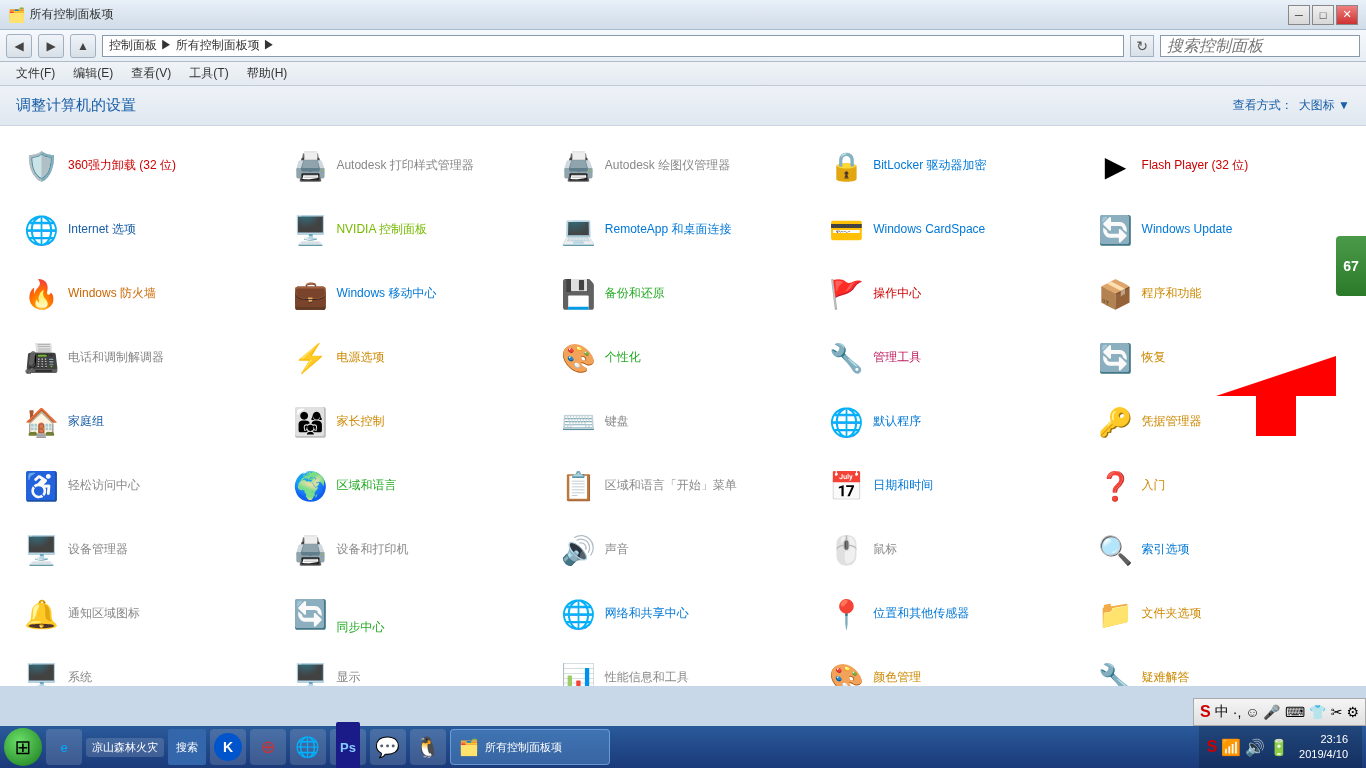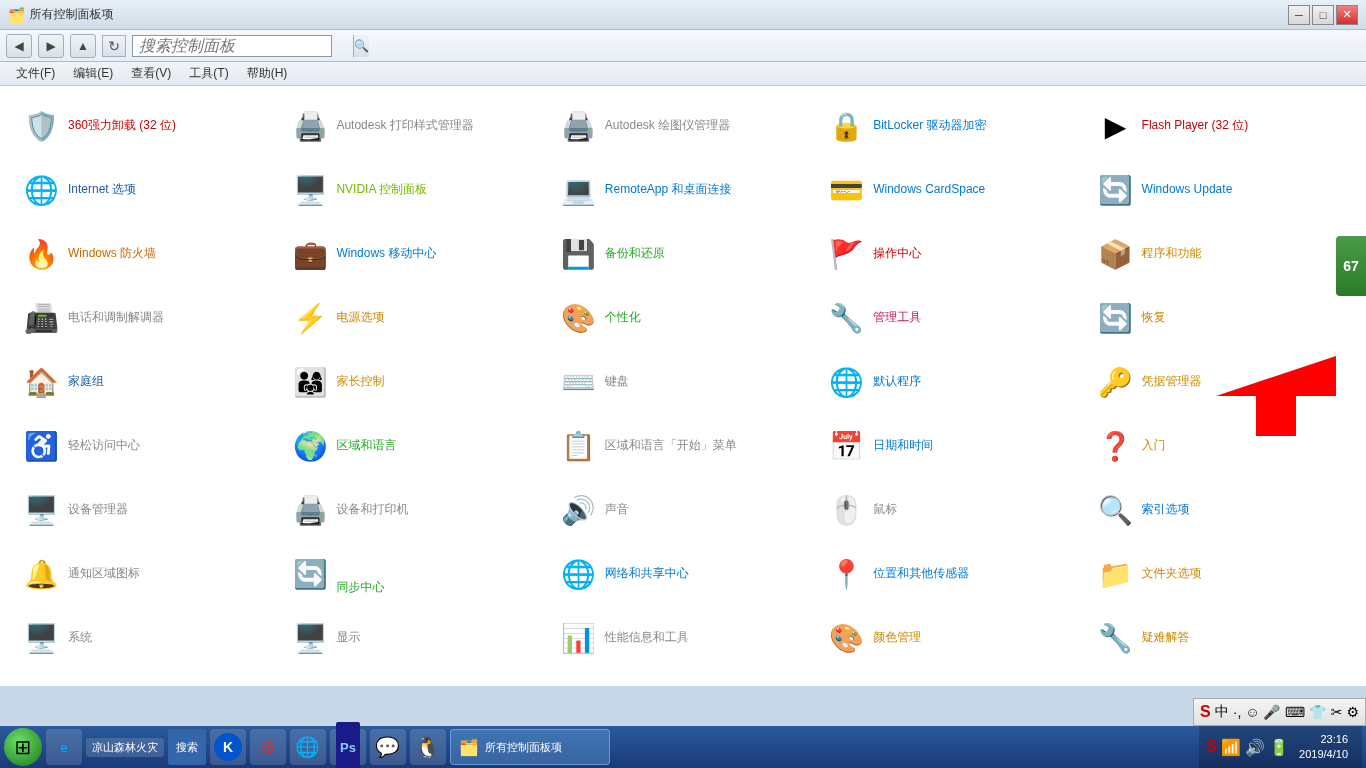--- a/index.html
+++ b/index.html
@@ -233,37 +233,45 @@
     <div class="title-btn">─</div>
     <div class="title-btn">□</div>
     <div class="title-btn close">✕</div>
   </div>
 </div>
 
 <div class="address-bar">
   <div class="nav-btn">◀</div>
   <div class="nav-btn">▶</div>
   <div class="nav-btn">▲</div>
+  <input class="address-input" type="text" value="控制面板 ▶ 所有控制面板项 ▶" readonly="" style="">
   <div class="refresh-btn" style="font-size:14px; color:#555;">↻</div>
   <div style="display:flex; align-items:center; border: 1px solid #8899aa; background:white; height:22px; width:200px;">
     <input style="border: none; outline: none; flex: 1 1 0%; padding: 2px 6px; font-size: 16px; color: rgb(136, 136, 136); background: transparent; font-style: italic;" type="text" placeholder="搜索控制面板">
     <div class="search-btn" style="border:none; border-left: 1px solid #aaa;">🔍</div>
   </div>
 </div>
 
 <div class="menu-bar">
   <div class="menu-item">文件(F)</div>
   <div class="menu-item">编辑(E)</div>
   <div class="menu-item">查看(V)</div>
   <div class="menu-item">工具(T)</div>
   <div class="menu-item">帮助(H)</div>
 </div>
 
 <div class="main-area" style="position:relative;">
 
+  <div class="content-header">
+    <div class="content-title">调整计算机的设置</div>
+    <div class="view-options">
+      <span>查看方式：</span>
+      <span>大图标 ▼</span>
+    </div>
+  </div>
 
   <div class="icon-grid" id="icon-grid">
   <div class="control-item">
     <div class="ctrl-icon" style="font-size:28px;">🛡️</div>
     <div class="ctrl-label" style="color:#cc0000;">360强力卸载 (32 位)</div>
   </div>
       <div class="control-item">
     <div class="ctrl-icon" style="font-size:28px;">🖨️</div>
     <div class="ctrl-label" style="color:#888;">Autodesk 打印样式管理器</div>
   </div>

